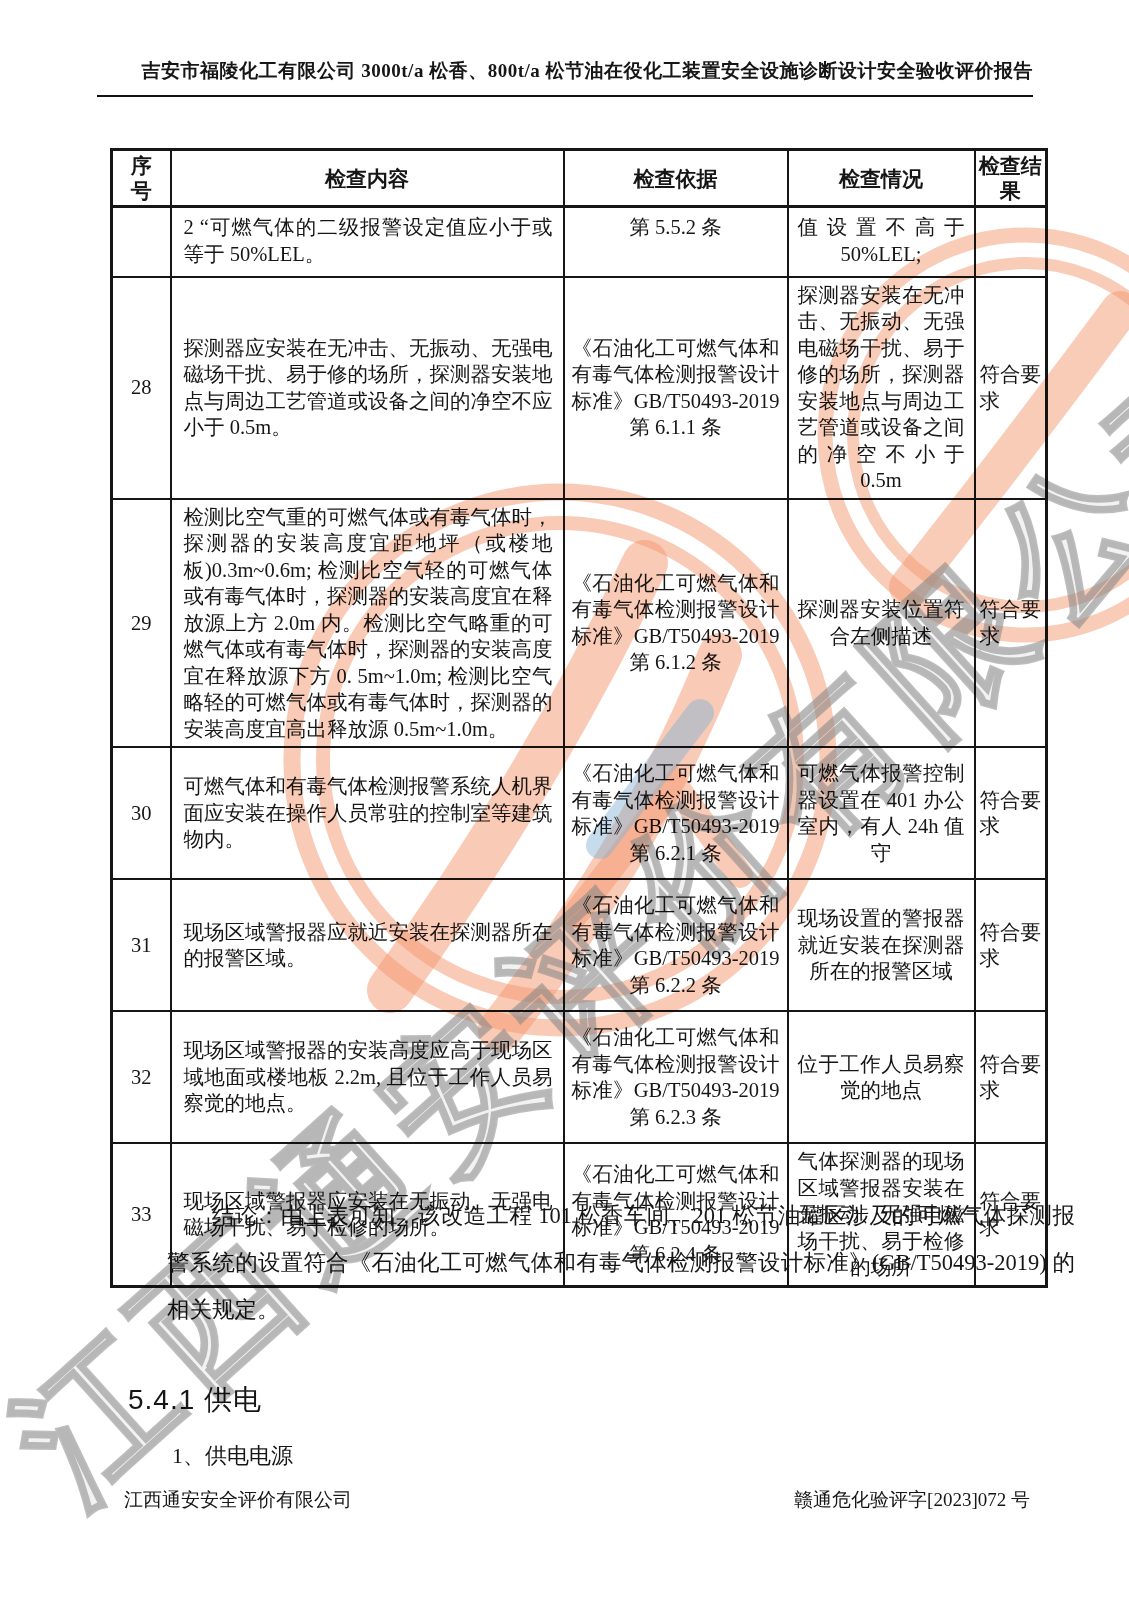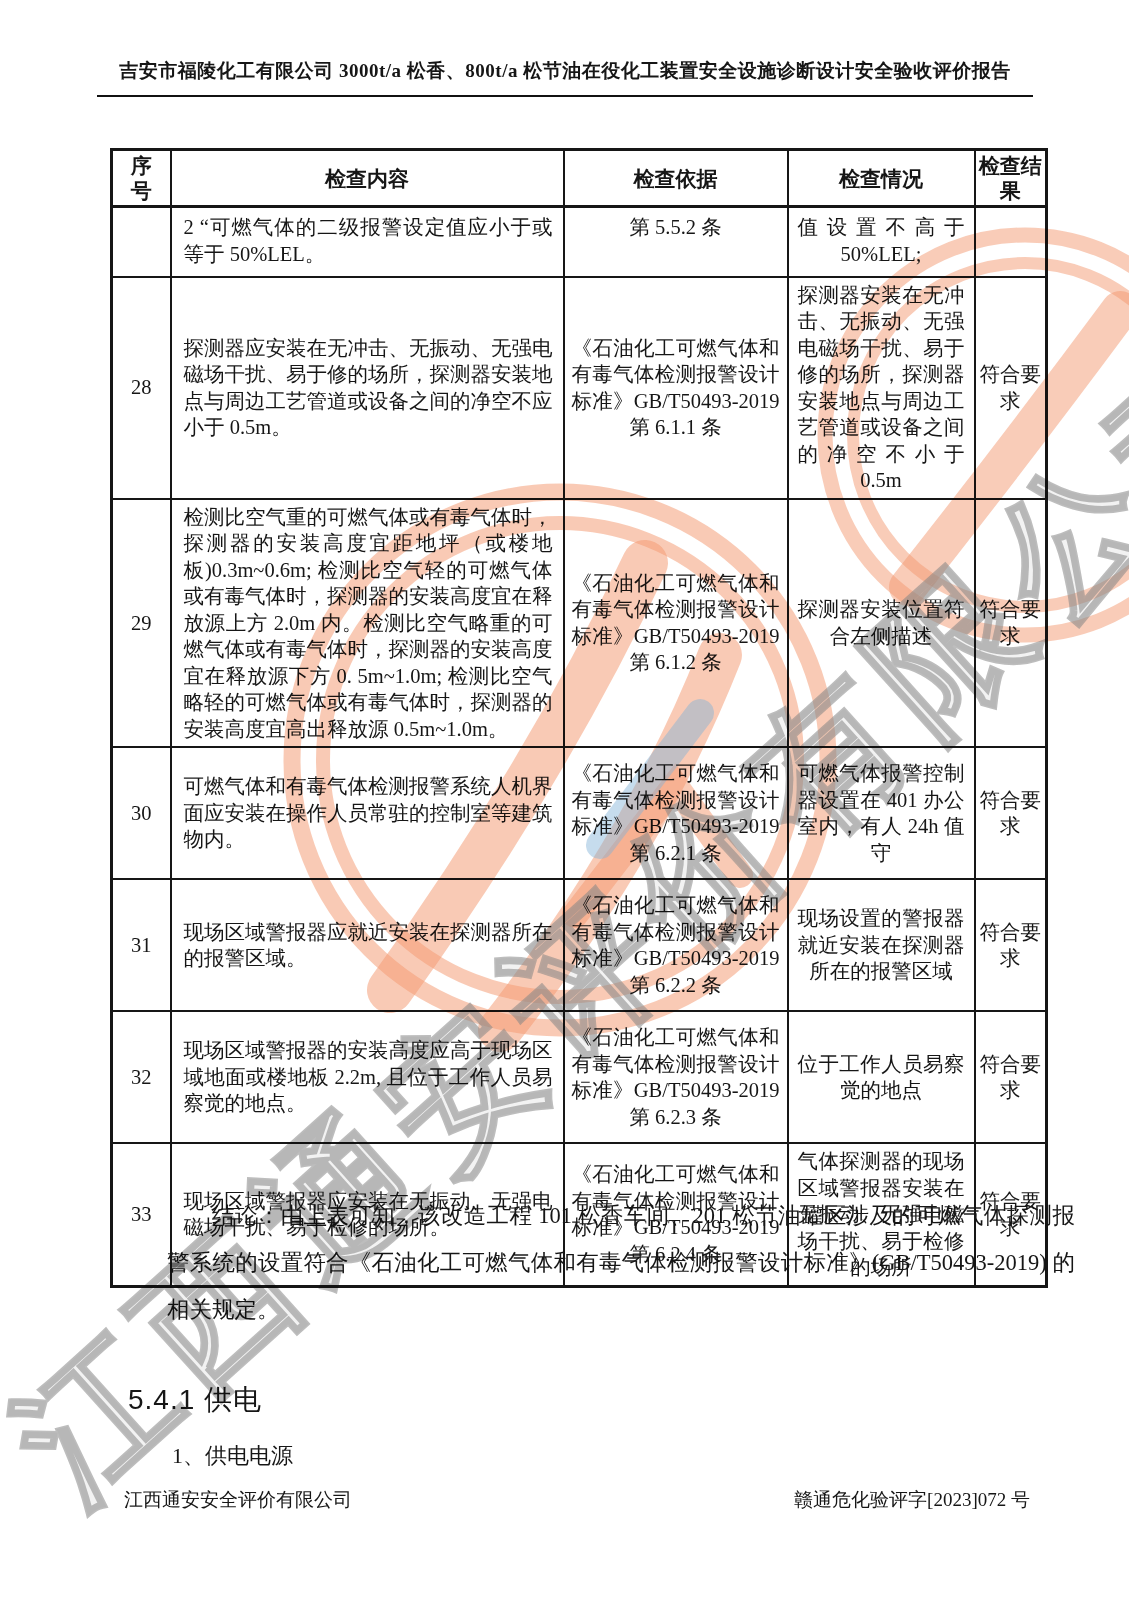--- a/index.html
+++ b/index.html
@@ -3,21 +3,21 @@
 <meta charset="utf-8">
 <style>
   html,body{margin:0;padding:0;background:#888;}
   .page{
     position:relative;width:1129px;height:1600px;margin:0 auto;
     background:#ffffff;overflow:hidden;
     font-family:"Liberation Serif","DejaVu Serif",serif;color:#161616;
   }
   
   .doc-header{
-    position:absolute;top:58px;left:97px;width:936px;text-align:center;
+    position:absolute;top:58px;left:97px;width:936px;text-align:right;
     font-size:19px;font-weight:bold;letter-spacing:.5px;
     padding-bottom:11px;border-bottom:2.5px solid #111;
   }
   
   table.check{
     position:absolute;top:148px;left:110px;width:935px;
     border-collapse:collapse;table-layout:fixed;
     font-size:20.5px;line-height:26.5px;
   }
   table.check,table.check td,table.check th{border:2px solid #161616;}
@@ -32,21 +32,21 @@
   td.c-no{ text-align:center;vertical-align:middle;padding:2px;}
   td.c-content{
     text-align:justify;vertical-align:middle;padding:4px 10px 4px 12px;
   }
   td.c-basis{
     text-align:justify;text-align-last:center;vertical-align:middle;padding:12px 7px;
   }
   td.c-situation{
     text-align:justify;text-align-last:center;vertical-align:middle;padding:4px 9px;
   }
-  td.c-result{text-align:center;vertical-align:middle;padding:4px 4px;font-family:Liberation Serif, serif;}
+  td.c-result{vertical-align:middle;padding:4px 4px;font-family:Liberation Serif, serif;}
   tr.r-part td{vertical-align:top;padding-top:6px;}
   tr.r-head{height:52px;}
   tr.r0{height:70px;}  tr.r1{height:190px;} tr.r2{height:237px;}
   tr.r3{height:110px;} tr.r4{height:95px;}  tr.r5{height:102px;} tr.r6{height:135px;}
   
   .conclusion{
     position:absolute;top:1192px;left:122px;width:908px;
     font-size:22.5px;line-height:47px;text-indent:2em;text-align:justify;margin-left:45px;
   }
   .h-54{

